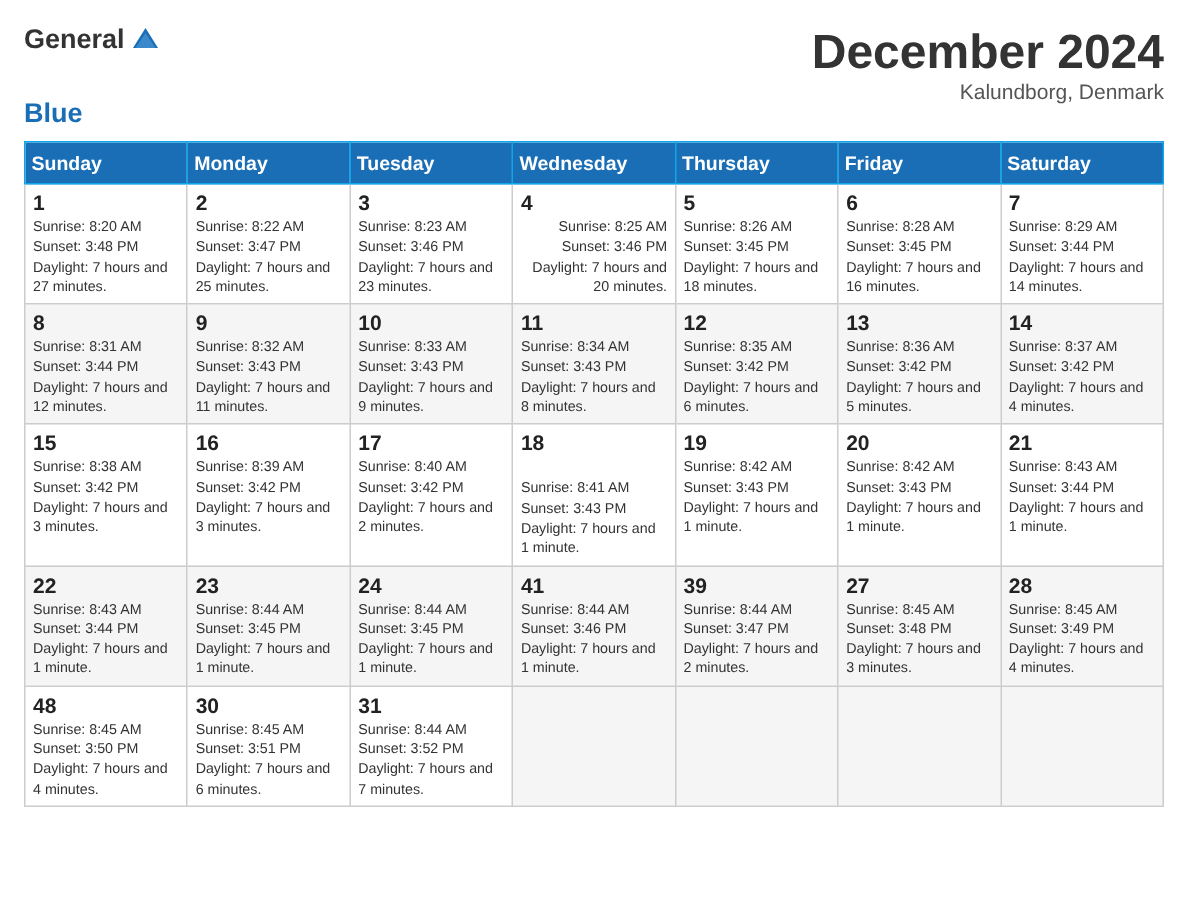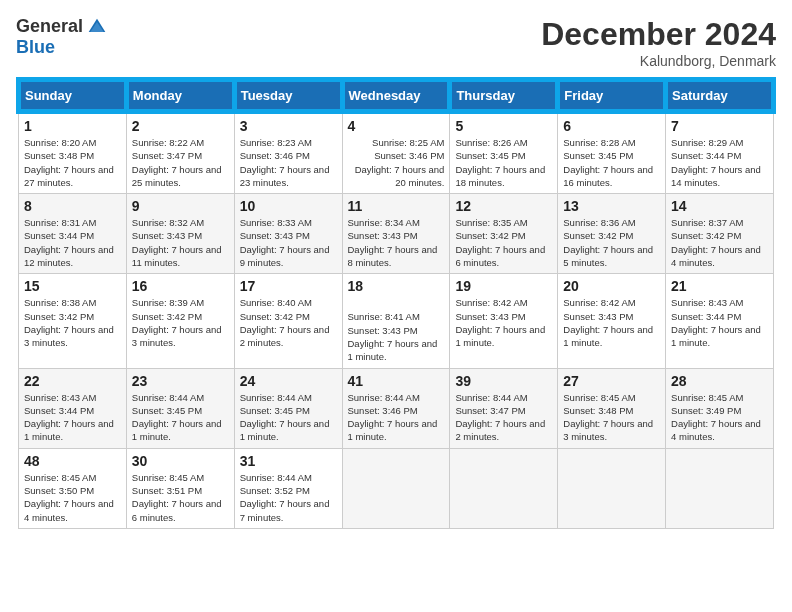--- a/index.html
+++ b/index.html
@@ -13,20 +13,21 @@
     .header {
       display: flex;
       justify-content: space-between;
       align-items: flex-start;
       margin-bottom: 8px;
     }
     .logo {
       display: flex;
       flex-direction: column;
       align-items: flex-start;
+      gap: 28px;
     }
     .logo-text {
       display: flex;
       align-items: center;
       gap: 2px;
     }
     .logo-general {
       font-size: 18px;
       font-weight: bold;
       color: #333;
@@ -58,21 +59,21 @@
       border-collapse: collapse;
       font-size: 10.5px;
     }
     .calendar th {
       background-color: #1a6eb5;
       color: #fff;
       padding: 6px 4px;
       text-align: left;
       font-size: 13px;
       font-weight: bold;
-      border: 5px solid #0ea5e9;
+      border: 1px solid #0ea5e9;
     }
     .calendar td {
       border: 1px solid #ccc;
       vertical-align: top;
       padding: 4px 5px;
       width: 108px;
       min-height: 80px;
       background: #fff;
     }
     .calendar tr:nth-child(even) td {

